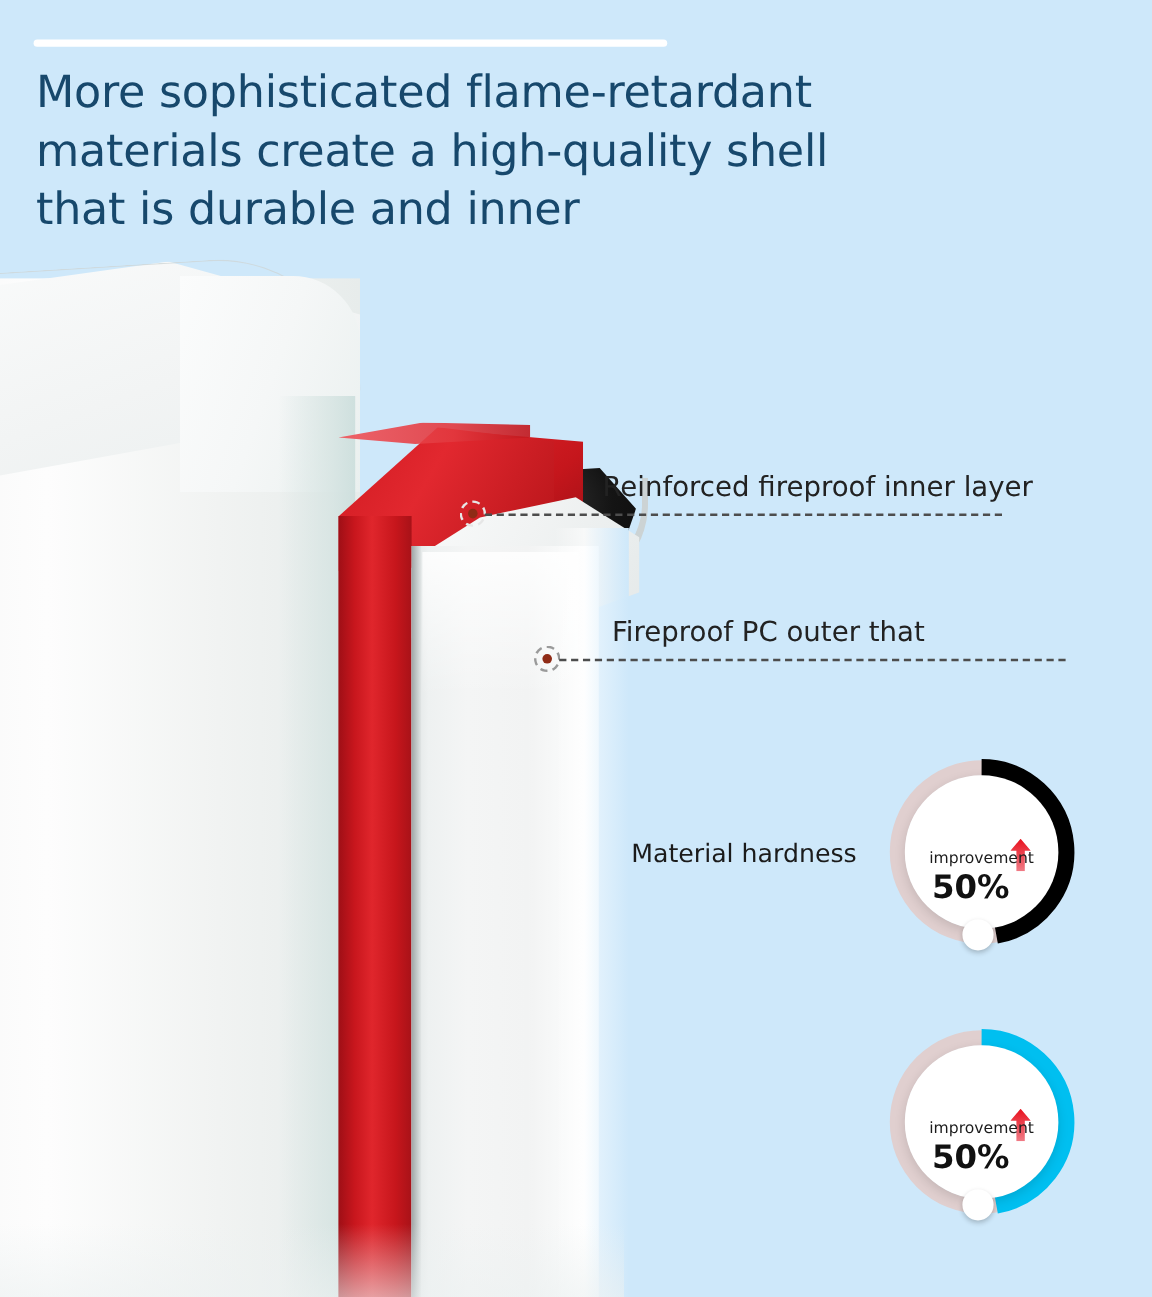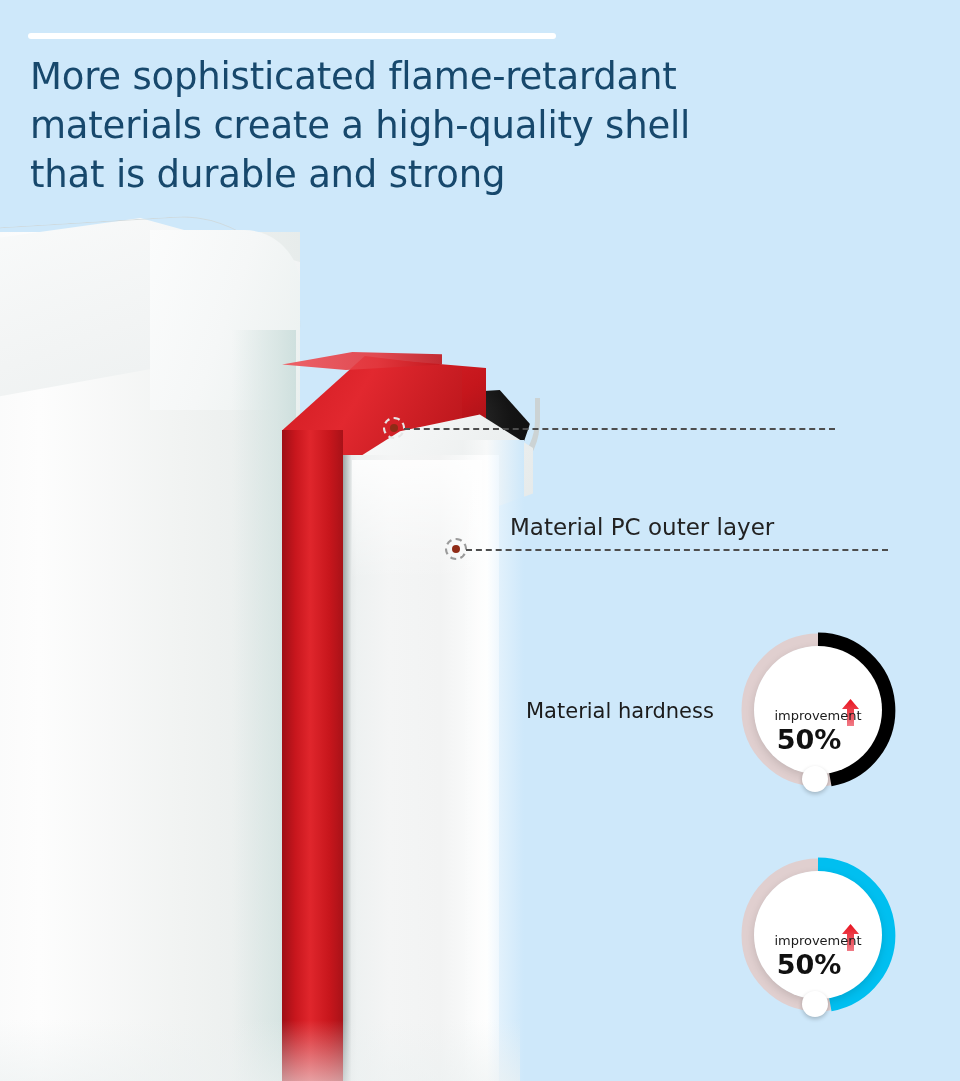--- a/index.html
+++ b/index.html
@@ -267,21 +267,21 @@
 </style>
 </head>
 <body>
 
 <div id="stage">
 
   <div class="top-rule"></div>
 
   <div class="heading">More sophisticated flame-retardant
 materials create a high-quality shell
-that is durable and strong</div>
+that is durable and inner</div>
 
   <div id="product">
     <div class="body-front"></div>
     <div class="body-top"></div>
     <div class="body-top-seam"></div>
     <div class="body-corner"></div>
     <div class="body-side-shade"></div>
 
     <div class="cavity"></div>
     <div class="cavity-rim"></div>
@@ -294,24 +294,25 @@
     <div class="panel-head"></div>
     <div class="panel"></div>
     <div class="panel-edge-left"></div>
     <div class="panel-top-gloss"></div>
     <div class="panel-fade"></div>
     <div class="body-fade-bottom"></div>
   </div>
 
   <div class="marker on-dark" style="left:383px; top:417px;"></div>
   <div class="leader" style="left:404px; top:428px; width:431px;"></div>
+  <div class="callout-label" style="left:502px; top:392px;">Reinforced fireproof inner layer</div>
 
   <div class="marker on-light" style="left:445px; top:538px;"></div>
   <div class="leader" style="left:466px; top:549px; width:422px;"></div>
-  <div class="callout-label" style="left:510px; top:513px;">Material PC outer layer</div>
+  <div class="callout-label" style="left:510px; top:513px;">Fireproof PC outer that</div>
 
   <div class="metric-label" style="left:526px; top:698px;">Material hardness</div>
 
   <div class="badge" style="left:740px; top:632px;">
     <svg width="156" height="156" viewBox="0 0 156 156" aria-hidden="true">
       <defs>
         <linearGradient id="arrowGradA" x1="0" y1="1" x2="0" y2="0">
           <stop offset="0%" stop-color="#f07b86"></stop>
           <stop offset="100%" stop-color="#e8121e"></stop>
         </linearGradient>

